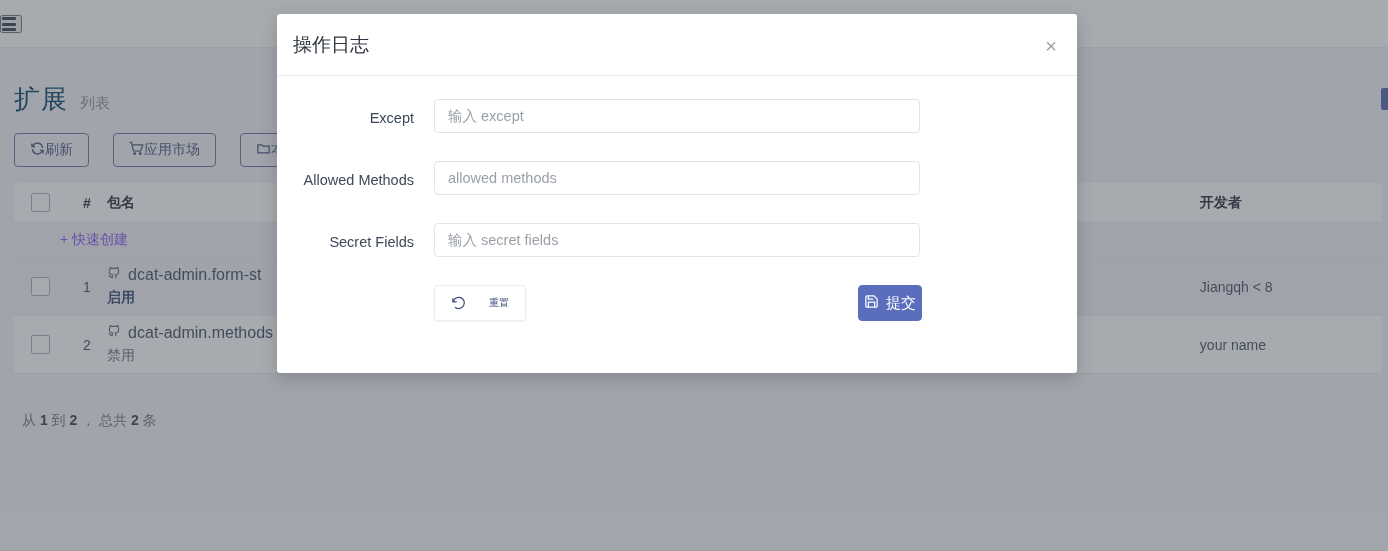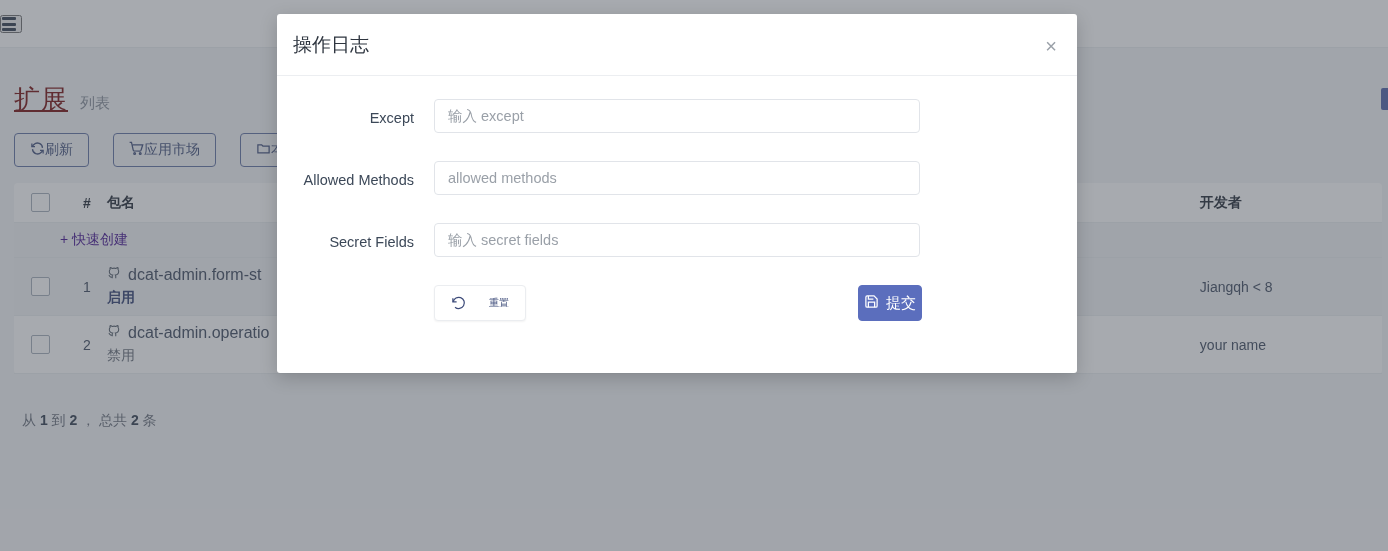--- a/index.html
+++ b/index.html
@@ -48,24 +48,23 @@
   .hamburger i:nth-child(3) { width: 14px; }
 
   .page-head {
     position: absolute;
     left: 14px; top: 82px;
     display: flex;
     align-items: baseline;
   }
   .page-title {
     font-size: 26px;
-    color: #7f1d1d;
+    color: #0c4a6e;
     font-weight: 400;
     letter-spacing: 1px;
-    text-decoration: underline;
   }
   .page-subtitle {
     font-size: 15px;
     color: #8d949e;
     margin-left: 12px;
   }
 
   .btn-row {
     position: absolute;
     left: 14px; top: 133px;
@@ -123,21 +122,21 @@
     border-radius: 2px;
     background: #fff;
     vertical-align: middle;
   }
   .quick-row td {
     background: #f3f4f6;
     padding: 8px 0;
   }
   .quick-create {
     font-size: 14px;
-    color: #4c1d95;
+    color: #8b5cf6;
     padding-left: 46px;
   }
   .pkg-name {
     display: flex;
     align-items: center;
     gap: 7px;
     font-size: 16px;
     color: #4a5568;
     white-space: nowrap;
   }
@@ -370,21 +369,21 @@
             <span class="chkbox"></span>
           </td>
           <td class="col-num">2</td>
           <td class="col-pkg">
             <div class="pkg-name">
               <span>
                 <svg width="14" height="14" viewBox="0 0 24 24" fill="none" stroke="#5a6470" stroke-width="1.8">
                   <path d="M9 19c-4 1.4-4-2.4-6-3m12 5v-3.5c0-1 .1-1.4-.5-2 2.8-.3 5.5-1.4 5.5-6A4.6 4.6 0 0018.9 6a4.3 4.3 0 00-.1-3.2s-1.1-.3-3.5 1.3a12 12 0 00-6.4 0C6.5 2.5 5.4 2.8 5.4 2.8A4.3 4.3 0 005.3 6 4.6 4.6 0 004 9.5c0 4.6 2.7 5.7 5.5 6-.6.6-.6 1.2-.5 2V21"></path>
                 </svg>
               </span>
-              <span>dcat-admin.operatio</span>
+              <span>dcat-admin.methods</span>
             </div>
             <div class="pkg-state state-off">禁用</div>
           </td>
           <td class="col-dev">your name</td>
         </tr>
       </tbody>
     </table>
 
   </div>
 

